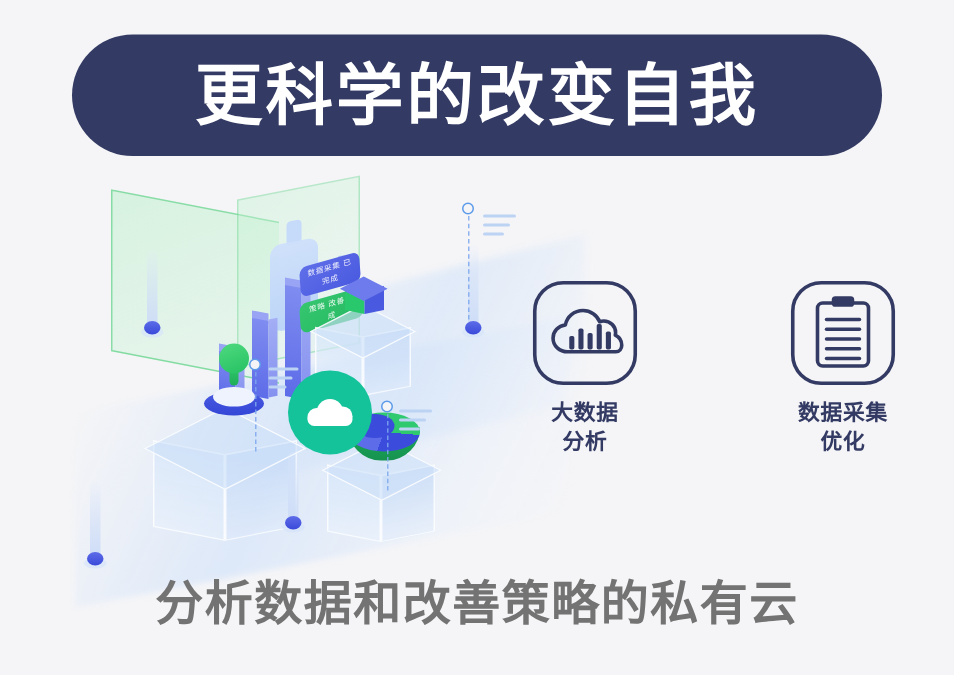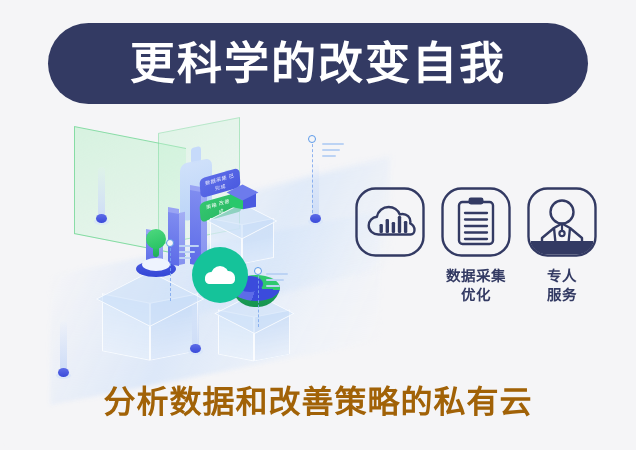--- a/index.html
+++ b/index.html
@@ -419,21 +419,21 @@
 
   
   .tagline {
     position: absolute;
     left: 0;
     top: 386px;
     width: 636px;
     text-align: center;
     font-size: 32px;
     font-weight: bold;
-    color: #a16207;
+    color: #737373;
     letter-spacing: 1px;
     line-height: 1;
     white-space: nowrap;
   }
 </style>
 </head>
 <body>
 
 <div class="page">
 
@@ -580,59 +580,39 @@
         <svg viewBox="0 0 72 72" width="72" height="72" fill="none">
           <rect x="2.5" y="2.5" width="67" height="67" rx="19" stroke="#333a63" stroke-width="2.4"></rect>
           <path d="M24.5 48.5c-5.6 0-9.8-4-9.8-9 0-4.6 3.5-8.3 8.2-8.8 1-5.6 5.9-9.7 11.8-9.7 5 0 9.4 3.1 11.1 7.5 0.8-0.3 1.7-0.5 2.7-0.5 4.4 0 7.9 3.4 7.9 7.6 0 0.6-0.1 1.2-0.2 1.8 2.6 1.3 4.3 3.8 4.3 6.7 0 2.4-1.6 4.4-3.9 4.4H24.5z" stroke="#333a63" stroke-width="2.4" stroke-linejoin="round"></path>
           <rect x="25.5" y="38" width="3.4" height="9" rx="1.2" fill="#333a63"></rect>
           <rect x="31.6" y="33" width="3.4" height="14" rx="1.2" fill="#333a63"></rect>
           <rect x="37.7" y="36" width="3.4" height="11" rx="1.2" fill="#333a63"></rect>
           <rect x="43.8" y="30" width="3.4" height="17" rx="1.2" fill="#333a63"></rect>
           <rect x="49.9" y="35" width="3.4" height="12" rx="1.2" fill="#333a63"></rect>
         </svg>
       </div>
+      <div class="feature-label">大数据
+分析</div>
     </div>
 
     <div class="feature">
       <div class="feature-icon">
         <svg viewBox="0 0 72 72" width="72" height="72" fill="none">
           <rect x="2.5" y="2.5" width="67" height="67" rx="19" stroke="#333a63" stroke-width="2.4"></rect>
           <rect x="19" y="16" width="34" height="42" rx="3.5" stroke="#333a63" stroke-width="2.4"></rect>
           <rect x="28.5" y="11.5" width="15" height="7" rx="2.4" fill="#333a63"></rect>
           <line x1="25" y1="27" x2="47" y2="27" stroke="#333a63" stroke-width="2.3" stroke-linecap="round"></line>
           <line x1="25" y1="33.5" x2="47" y2="33.5" stroke="#333a63" stroke-width="2.3" stroke-linecap="round"></line>
           <line x1="25" y1="40" x2="47" y2="40" stroke="#333a63" stroke-width="2.3" stroke-linecap="round"></line>
           <line x1="25" y1="46.5" x2="47" y2="46.5" stroke="#333a63" stroke-width="2.3" stroke-linecap="round"></line>
           <line x1="25" y1="53" x2="47" y2="53" stroke="#333a63" stroke-width="2.3" stroke-linecap="round"></line>
         </svg>
       </div>
       <div class="feature-label">数据采集
 优化</div>
     </div>
 
-    <div class="feature">
-      <div class="feature-icon">
-        <svg viewBox="0 0 72 72" width="72" height="72" fill="none">
-          <defs>
-            <clipPath id="iconClip3">
-              <rect x="3.5" y="3.5" width="65" height="65" rx="18"></rect>
-            </clipPath>
-          </defs>
-          <g clip-path="url(#iconClip3)">
-            <circle cx="36" cy="26" r="11.5" stroke="#333a63" stroke-width="2.4"></circle>
-            <path d="M36 37.5 L28 42 L30 62 M36 37.5 L44 42 L42 62" stroke="#333a63" stroke-width="2.4" stroke-linejoin="round"></path>
-            <path d="M28 42 L16 52 L16 62 M44 42 L56 52 L56 62" stroke="#333a63" stroke-width="2.4" stroke-linejoin="round"></path>
-            <path d="M36 37.5 L36 45" stroke="#333a63" stroke-width="2.2"></path>
-            <circle cx="36" cy="47.5" r="2.6" stroke="#333a63" stroke-width="2.2"></circle>
-            <rect x="5" y="55" width="62" height="13" fill="#333a63"></rect>
-          </g>
-          <rect x="2.5" y="2.5" width="67" height="67" rx="19" stroke="#333a63" stroke-width="2.4"></rect>
-        </svg>
-      </div>
-      <div class="feature-label">专人
-服务</div>
-    </div>
 
   </div>
 
   <div class="tagline">分析数据和改善策略的私有云</div>
 
 </div>
 
 </body></html>

